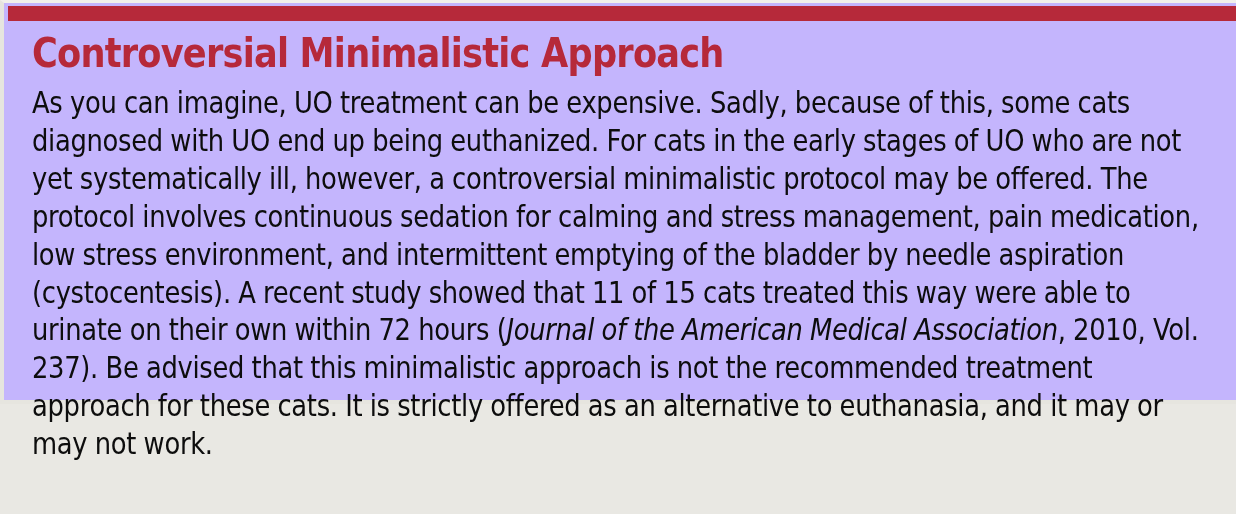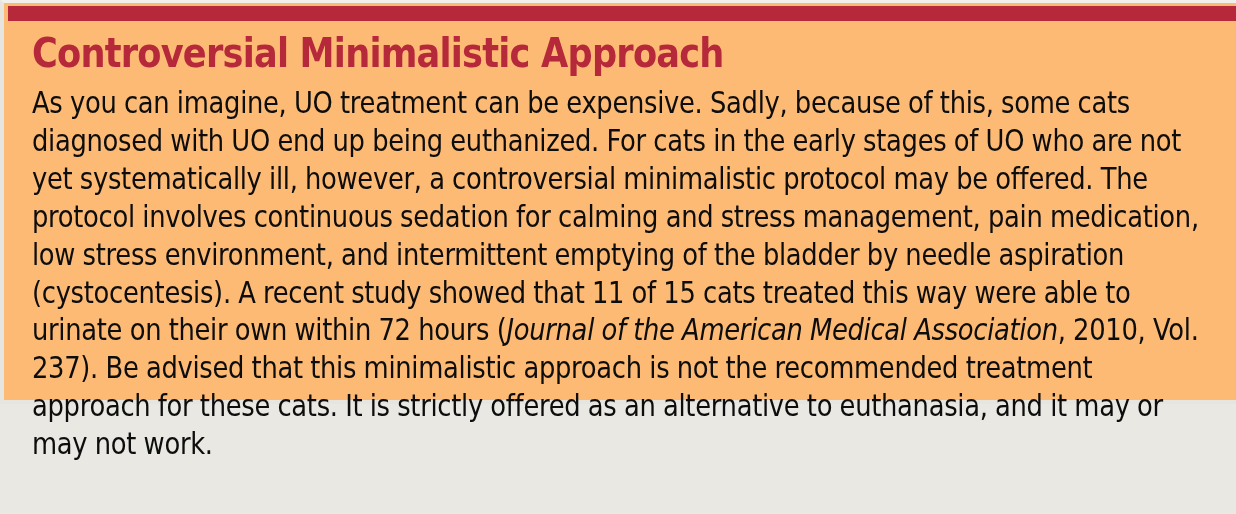--- a/index.html
+++ b/index.html
@@ -13,21 +13,21 @@
     background: #e9e8e3;
     font-family: "Liberation Sans", sans-serif;
   }
 
   #sidebar-frame {
     position: absolute;
     left: 0;
     top: 0;
     width: 1236px;
     height: 404px;
-    background: #fdba74;
+    background: #c4b5fd;
     box-sizing: border-box;
     border-left: 4px solid #e6e5df;
     border-bottom: 4px solid #e6e5df;
     border-top: 3px solid #f1f0eb;
   }
 
   #accent-bar {
     position: absolute;
     left: 4px;
     top: 3px;

